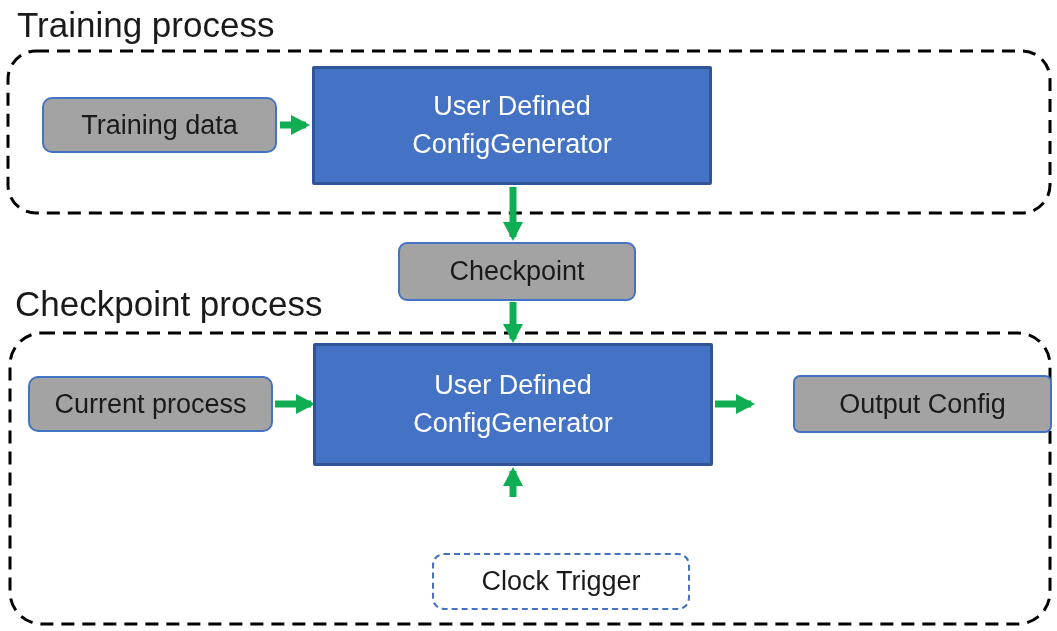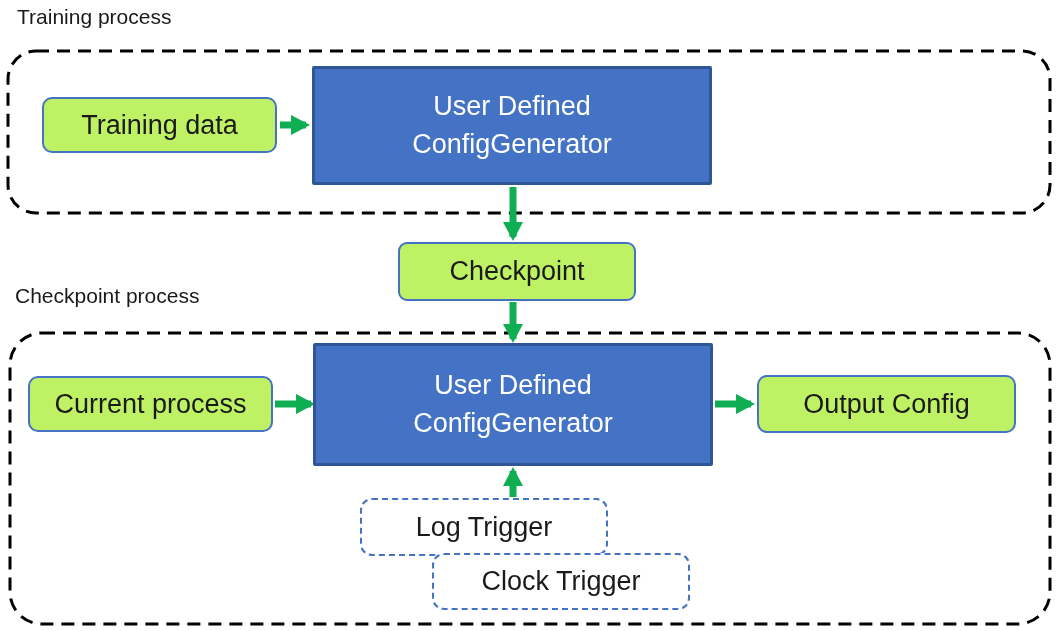--- a/index.html
+++ b/index.html
@@ -38,35 +38,35 @@
   }
   .arrow {
     stroke: var(--arrow-green);
     stroke-width: 7;
     fill: none;
   }
   .arrow-head { fill: var(--arrow-green); }
 
   .section-title {
     position: absolute;
-    font-size: 21px;
+    font-size: 35px;
     color: var(--text-dark);
     white-space: nowrap;
     z-index: 2;
   }
 
   .node {
     position: absolute;
     display: flex;
     align-items: center;
     justify-content: center;
     text-align: center;
     font-size: 27px;
     color: var(--text-dark);
-    background: #bef264;
+    background: #a3a3a3;
     white-space: nowrap;
   }
 
   .io-box {
     border: 2px solid var(--io-box-border);
     border-radius: 10px;
     z-index: 2;
   }
 
   .gen-box {
@@ -89,21 +89,21 @@
 
   
   .title-training   { left: 17px;  top: 5px; }
   .title-inference  { left: 15px;  top: 284px; }
 
   .box-training-data  { left: 42px;  top: 97px;  width: 235px; height: 56px; }
   .box-gen-training   { left: 312px; top: 66px;  width: 400px; height: 119px; }
   .box-checkpoint     { left: 398px; top: 242px; width: 238px; height: 59px; border-radius: 9px; }
   .box-current-status { left: 28px;  top: 376px; width: 245px; height: 56px; }
   .box-gen-inference  { left: 313px; top: 343px; width: 400px; height: 123px; }
-  .box-output-config  { left: 757px; top: 375px; width: 259px; height: 58px; }
+  .box-output-config  { left: 793px; top: 375px; width: 259px; height: 58px; border-radius: 7px; }
   .box-log-trigger    { left: 360px; top: 498px; width: 248px; height: 58px; }
   .box-clock-trigger  { left: 432px; top: 553px; width: 258px; height: 57px; }
 </style>
 </head>
 <body>
 
 <div class="canvas">
 
   <svg class="connector-layer" viewBox="0 0 1057 631" aria-hidden="true">
     <defs>
@@ -134,17 +134,16 @@
 
   <div class="section-title title-inference">Checkpoint process</div>
 
   <div class="node io-box box-current-status">Current process</div>
 
   <div class="node gen-box box-gen-inference">User Defined
 ConfigGenerator</div>
 
   <div class="node io-box box-output-config">Output Config</div>
 
-  <div class="node trigger-box log box-log-trigger">Log Trigger</div>
 
   <div class="node trigger-box clock box-clock-trigger">Clock Trigger</div>
 
 </div>
 
 </body></html>

